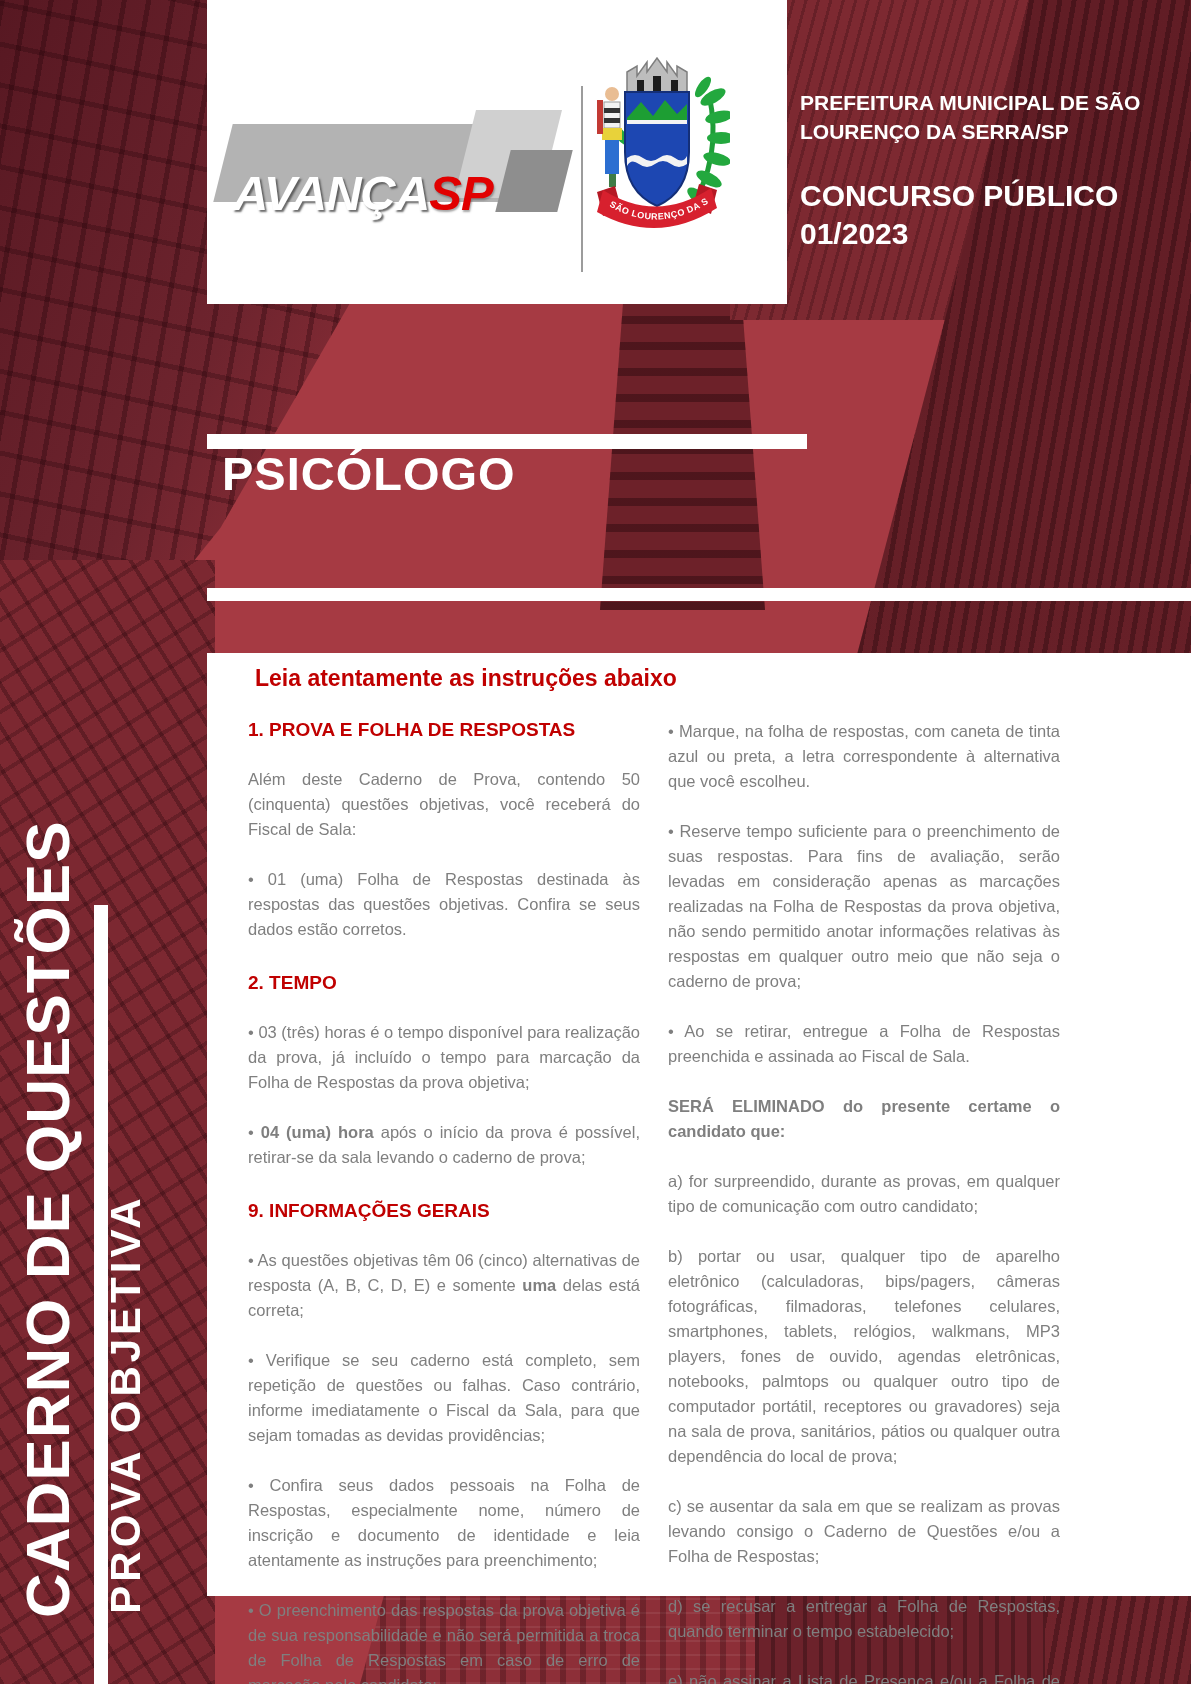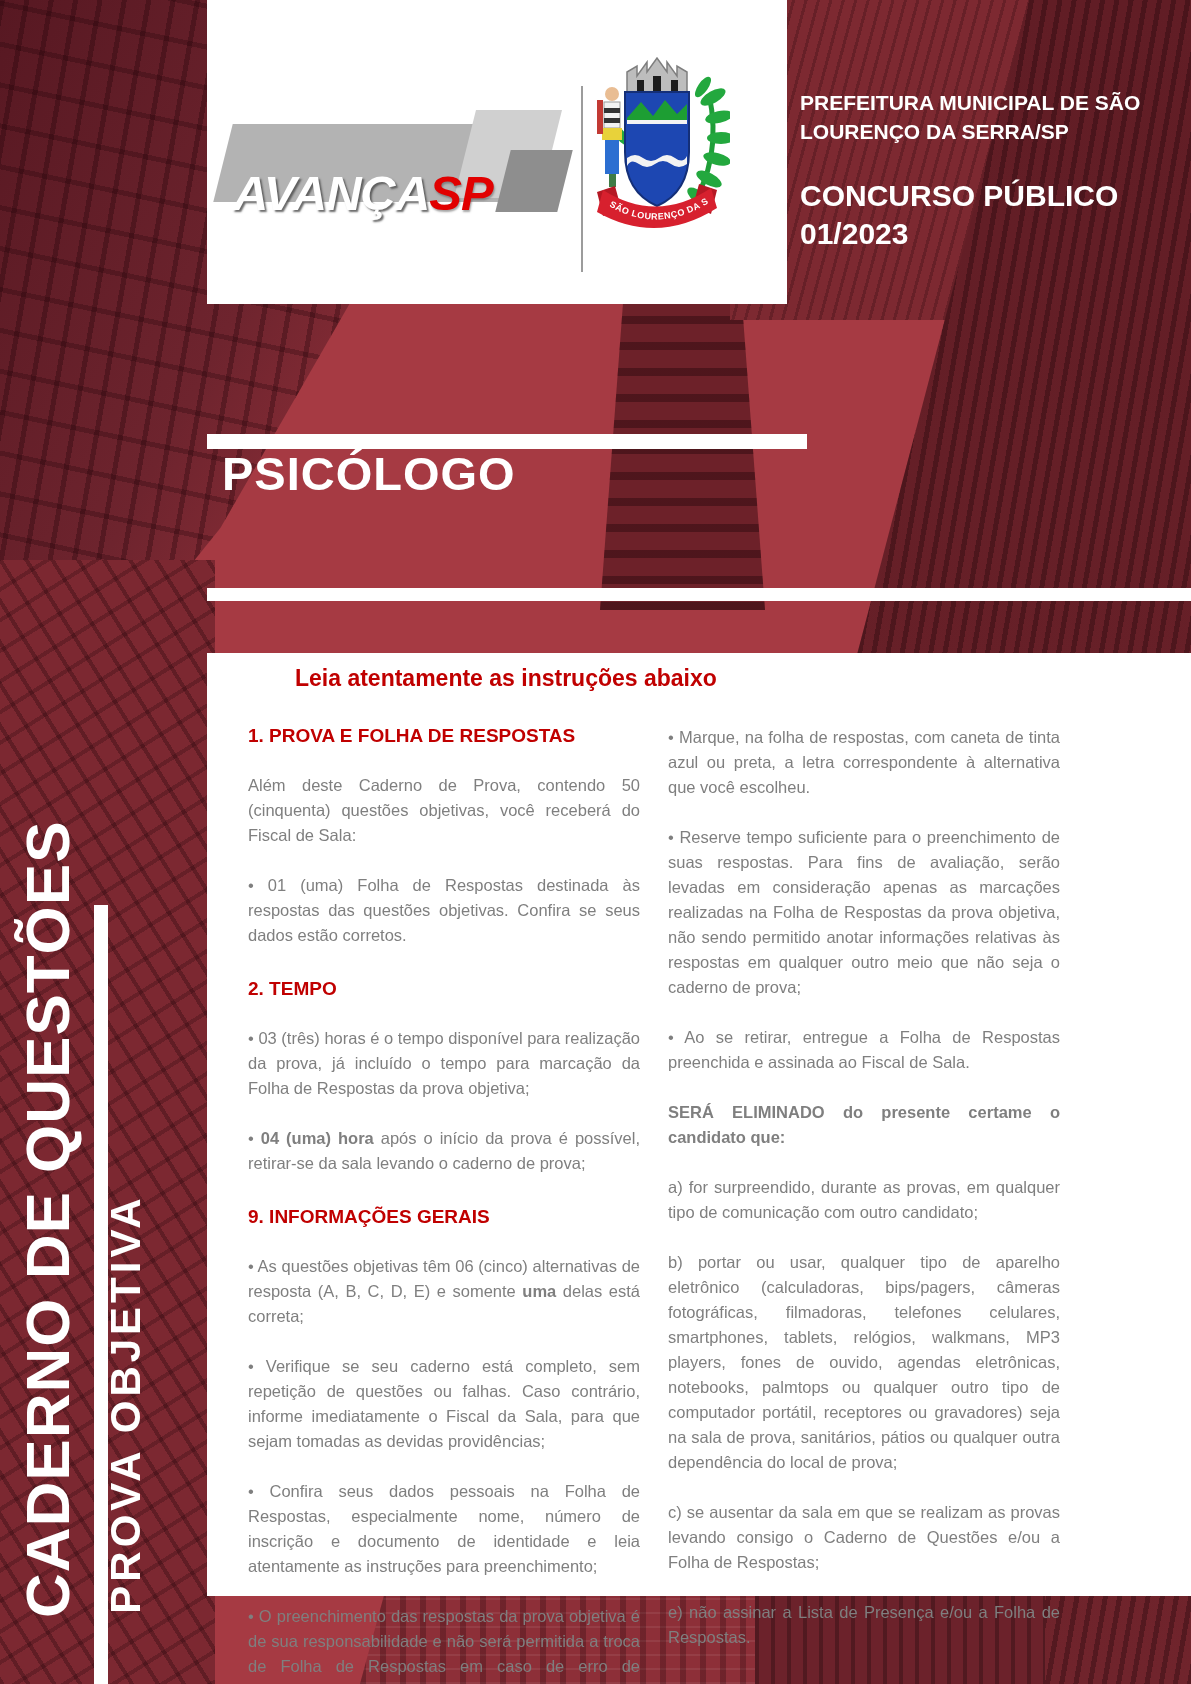--- a/index.html
+++ b/index.html
@@ -67,27 +67,27 @@
   #header-divider{left:374px;top:86px;width:2px;height:186px;background:#9c9c9c;}
   
   #org-block{left:800px;top:88px;width:360px;color:#fff;font-weight:bold;font-size:21px;line-height:29px;}
   #contest-block{left:800px;top:160px;width:360px;color:#fff;font-weight:bold;font-size:30px;line-height:38px;margin-top:17px;}
   
   #title-bar-top{left:207px;top:434px;width:600px;height:15px;background:#fff;}
   #job-title{left:222px;top:446px;color:#fff;font-size:47px;font-weight:bold;letter-spacing:1px;}
   #title-bar-bottom{left:207px;top:588px;width:984px;height:13px;background:#fff;}
   
   #panel{left:207px;top:653px;width:984px;height:943px;background:#fff;}
-  #instr-heading{position:absolute;left:48px;top:12px;color:#c00000;font-size:23px;font-weight:bold;margin-left:40px;}
+  #instr-heading{position:absolute;left:48px;top:12px;color:#c00000;font-size:23px;font-weight:bold;}
   #columns{position:absolute;left:41px;top:52px;width:812px;display:flex;gap:28px;}
   .col{width:392px;}
   .sec-heading{color:#c00000;font-size:19px;font-weight:bold;margin:30px 0 26px;}
   .body-par{color:#7f7f7f;font-size:16.5px;line-height:25px;text-align:justify;margin:25px 0;}
   .body-par b{font-weight:bold;}
-  .col > :first-child{margin-top:20px;}
+  .col > :first-child{margin-top:14px;}
   
   #sidebar-bar{left:94px;top:905px;width:14px;height:779px;background:#fff;}
   #sidebar-primary{
     left:-333px;top:1203px;width:760px;height:70px;
     transform:rotate(-90deg);color:#fff;font-size:62px;font-weight:bold;
     letter-spacing:1px;text-align:center;white-space:nowrap;
   }
   #sidebar-secondary{
     left:-110px;top:1381px;width:470px;height:46px;
     transform:rotate(-90deg);color:#fff;font-size:42px;font-weight:bold;
@@ -195,20 +195,21 @@
         <p class="body-par"><span>• </span><span>O preenchimento das respostas da prova objetiva é de sua responsabilidade e não será permitida a troca de Folha de Respostas em caso de erro de marcação pelo candidato;</span></p>
       </div>
     <div class="col">
         <p class="body-par"><span>• </span><span>Marque, na folha de respostas, com caneta de tinta azul ou preta, a letra correspondente à alternativa que você escolheu.</span></p>
         <p class="body-par"><span>• </span><span>Reserve tempo suficiente para o preenchimento de suas respostas. Para fins de avaliação, serão levadas em consideração apenas as marcações realizadas na Folha de Respostas da prova objetiva, não sendo permitido anotar informações relativas às respostas em qualquer outro meio que não seja o caderno de prova;</span></p>
         <p class="body-par"><span>• </span><span>Ao se retirar, entregue a Folha de Respostas preenchida e assinada ao Fiscal de Sala.</span></p>
         <p class="body-par"><b>SERÁ ELIMINADO do presente certame o candidato que:</b></p>
         <p class="body-par"><span>a) for surpreendido, durante as provas, em qualquer tipo de comunicação com outro candidato;</span></p>
         <p class="body-par"><span>b) portar ou usar, qualquer tipo de aparelho eletrônico (calculadoras, bips/pagers, câmeras fotográficas, filmadoras, telefones celulares, smartphones, tablets, relógios, walkmans, MP3 players, fones de ouvido, agendas eletrônicas, notebooks, palmtops ou qualquer outro tipo de computador portátil, receptores ou gravadores) seja na sala de prova, sanitários, pátios ou qualquer outra dependência do local de prova;</span></p>
         <p class="body-par"><span>c) se ausentar da sala em que se realizam as provas levando consigo o Caderno de Questões e/ou a Folha de Respostas;</span></p>
+        <p class="body-par"><span>d) se recusar a entregar a Folha de Respostas, quando terminar o tempo estabelecido;</span></p>
         <p class="body-par"><span>e) não assinar a Lista de Presença e/ou a Folha de Respostas.</span></p>
       </div>
   </div>
 </div>
 
 <div class="abs" id="sidebar-bar"></div>
 <div class="abs" id="sidebar-primary">CADERNO DE QUESTÕES</div>
 <div class="abs" id="sidebar-secondary">PROVA OBJETIVA</div>
 
 </body></html>

